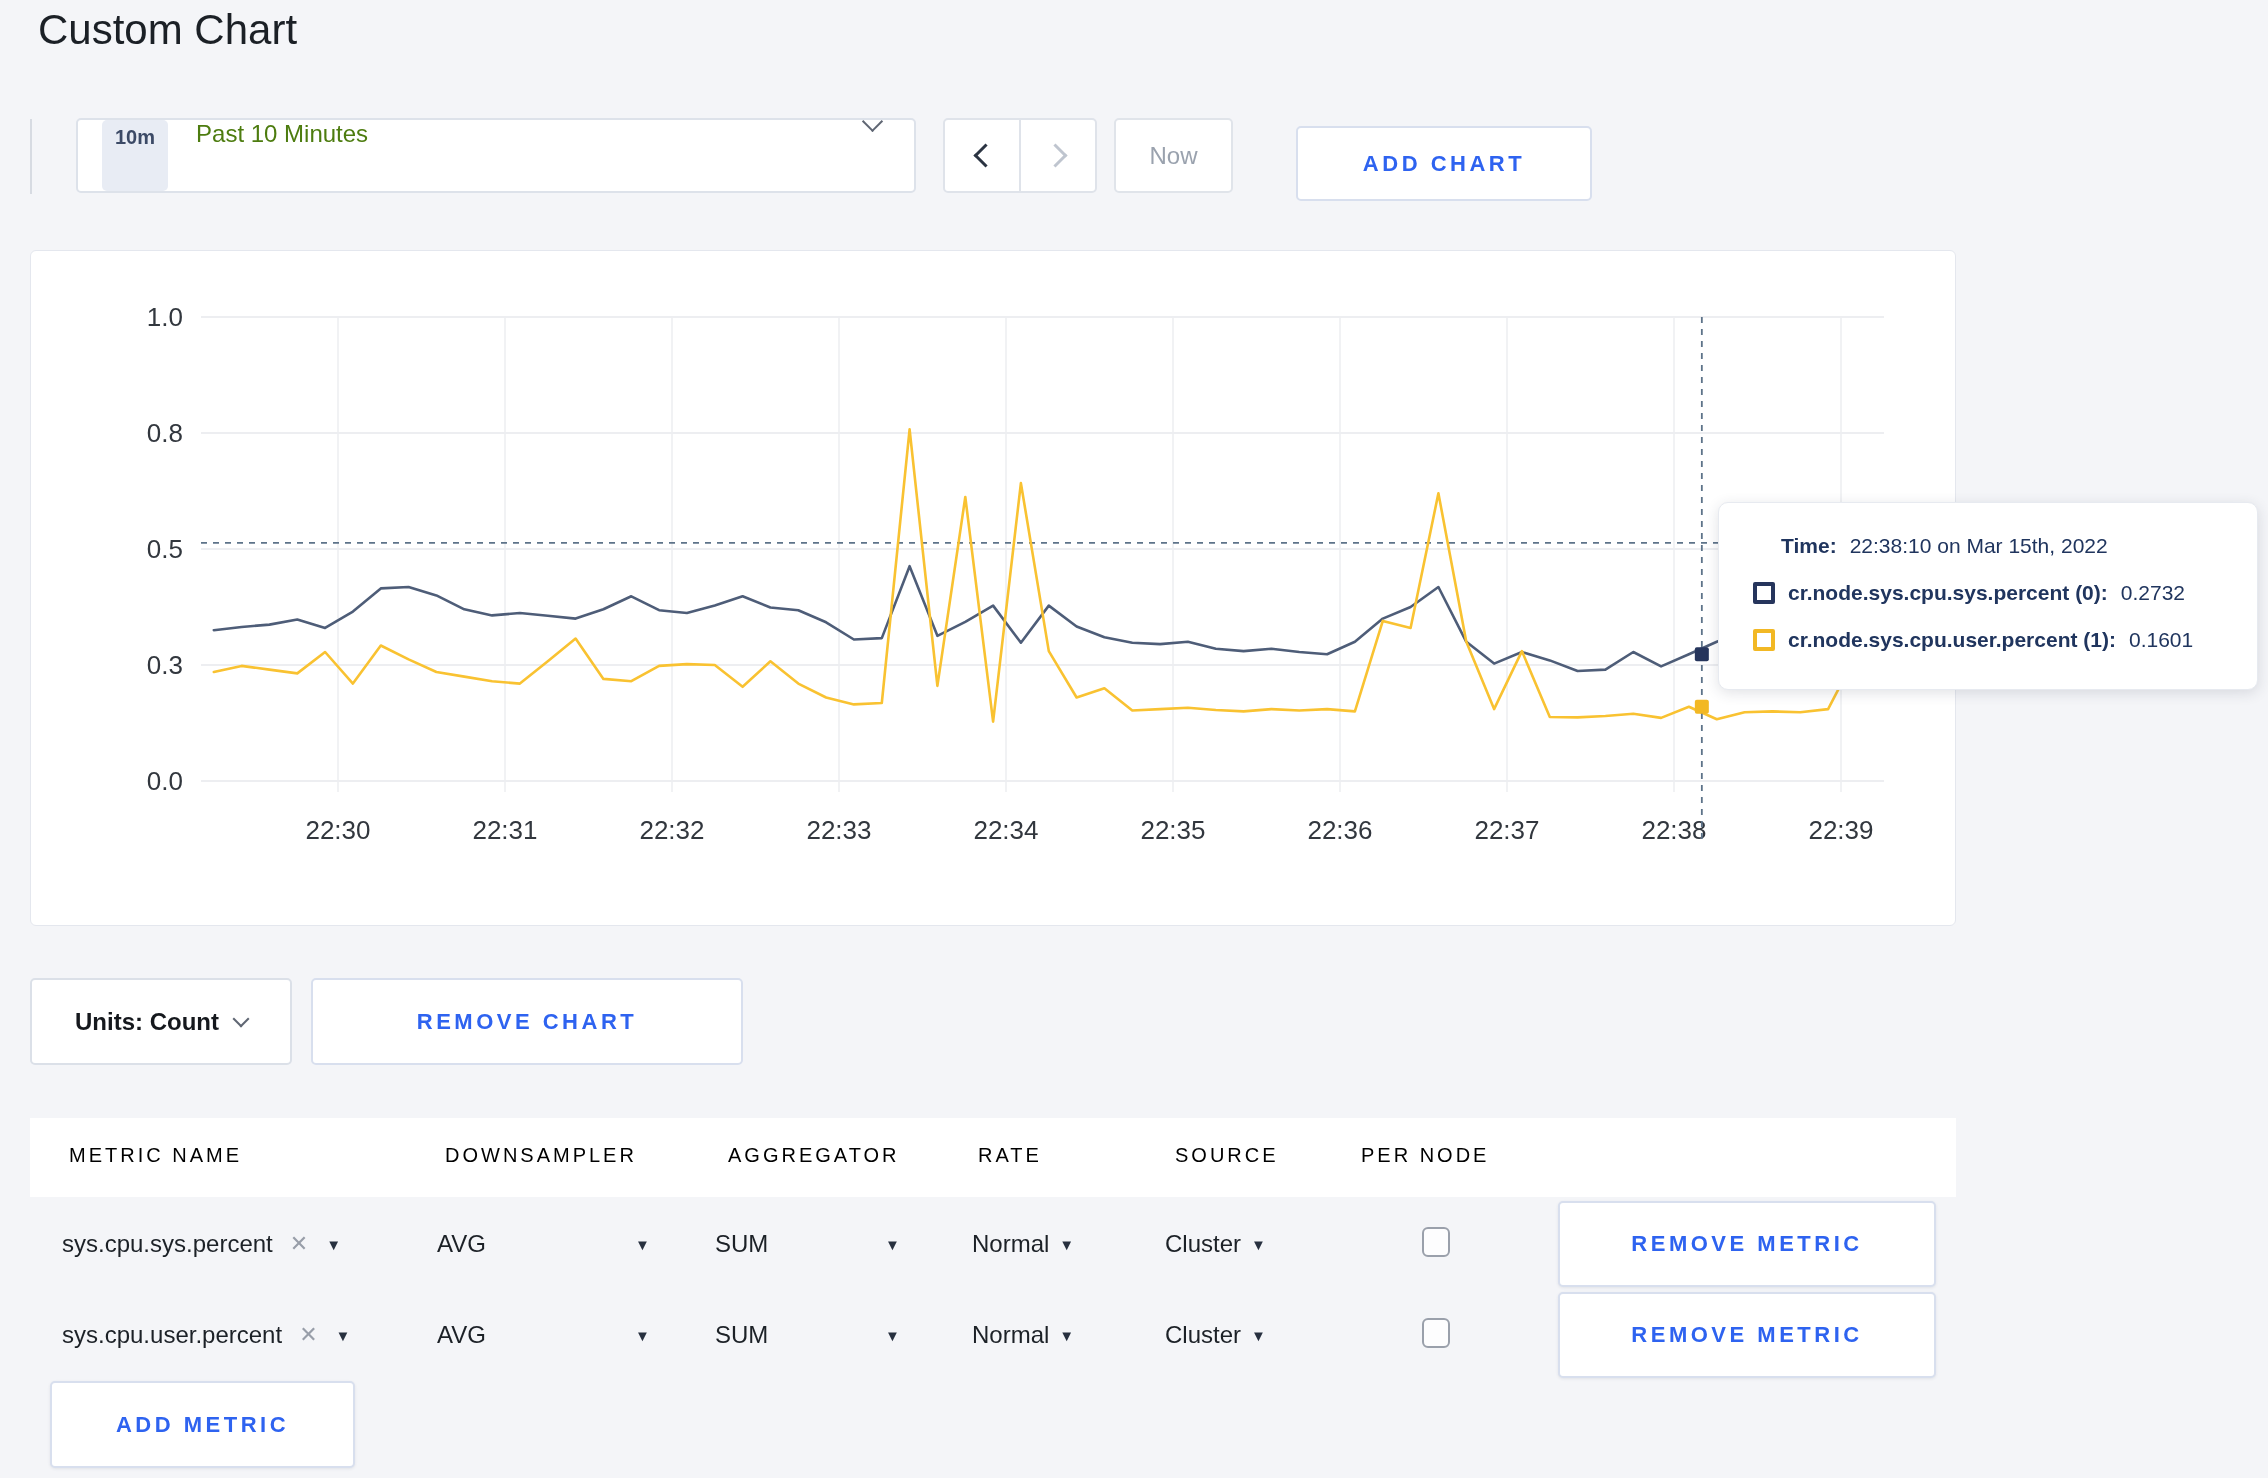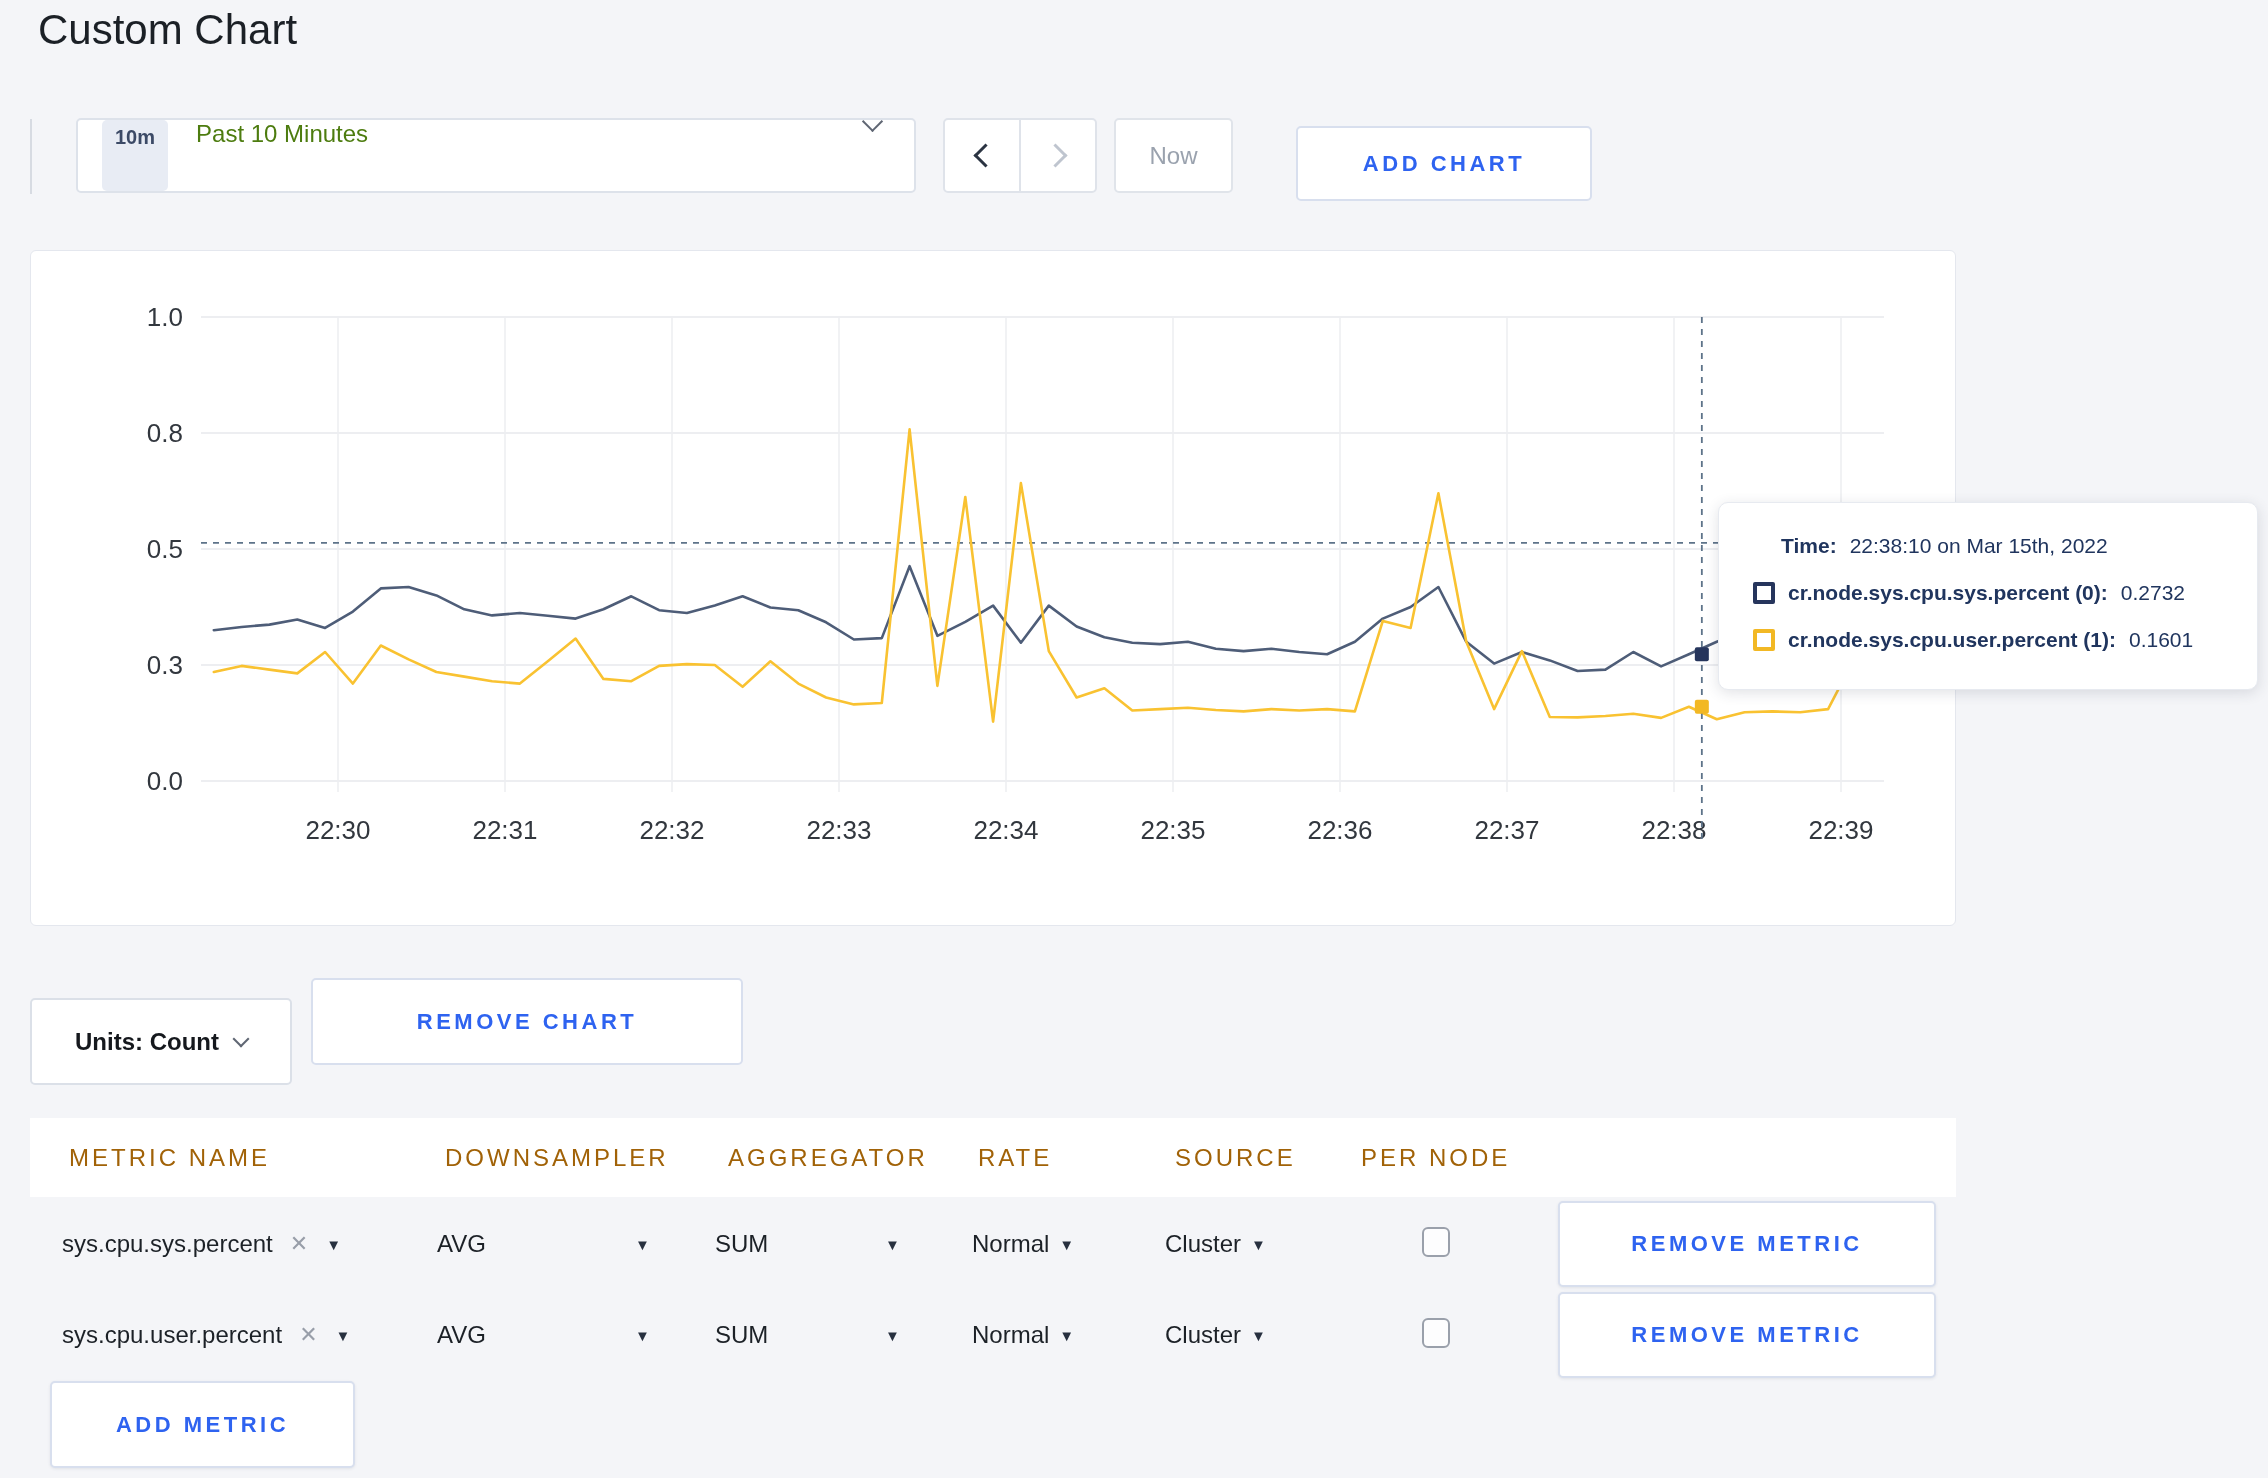--- a/index.html
+++ b/index.html
@@ -44,27 +44,27 @@
       box-sizing:border-box;padding:25px 24px 0 34px;color:#20355e;font-size:21px;}
   .tt-row{display:flex;align-items:center;height:36px;margin-bottom:11px;white-space:nowrap;}
   .tt-time{margin-left:28px;}
   .tt-label{font-weight:700;}
   .tt-value{margin-left:13px;font-weight:400;}
   .swatch{width:14px;height:14px;border:4px solid #000;border-radius:2px;margin-right:13px;flex:0 0 auto;}
 
   
   .units-btn{position:absolute;left:30px;top:978px;width:262px;height:87px;background:#fff;
       border:2px solid #dbe0e8;border-radius:5px;box-sizing:border-box;display:flex;align-items:center;
-      justify-content:center;gap:16px;font-size:24px;font-weight:700;color:#15181d;cursor:pointer;font-family:inherit;margin-top:20px;}
+      justify-content:center;gap:16px;font-size:24px;font-weight:700;color:#15181d;cursor:pointer;font-family:inherit;}
   .units-btn .chev-down{margin:0;margin-top:-6px;width:10px;height:10px;}
   .remove-chart{position:absolute;left:311px;top:978px;width:432px;height:87px;}
 
   
   .mt-header{position:absolute;left:30px;top:1118px;width:1926px;height:79px;background:#fff;}
-  .mt-header span{position:absolute;top:26px;font-size:24px;letter-spacing:3px;color:#a16207;}
+  .mt-header span{position:absolute;top:26px;font-size:20px;letter-spacing:3px;color:#000000;}
   .mt-row{position:absolute;left:30px;width:1926px;height:86px;}
   .mt-row .cell{position:absolute;top:0;height:86px;display:flex;align-items:center;font-size:24px;color:#1c2127;}
   .x-icon{color:#989ea9;font-size:22px;margin-left:17px;}
   .caret{color:#27303f;font-size:15px;margin-left:18px;}
   .checkbox{position:absolute;top:26px;width:28px;height:30px;border:2px solid #9aa0ab;border-radius:6px;
       background:#fdfdfe;box-sizing:border-box;cursor:pointer;}
   .remove-metric{position:absolute;left:1528px;top:0;width:378px;height:86px;box-shadow:0 1px 3px rgba(60,70,90,.10);}
   .add-metric{position:absolute;left:50px;top:1381px;width:305px;height:87px;box-shadow:0 1px 3px rgba(60,70,90,.10);}
 </style>
 </head>

